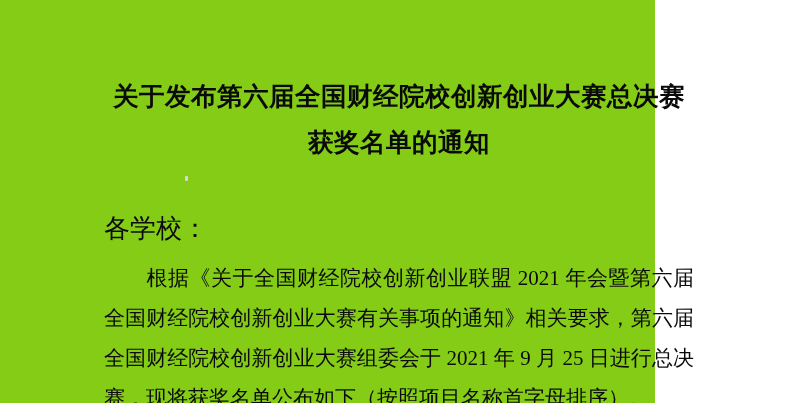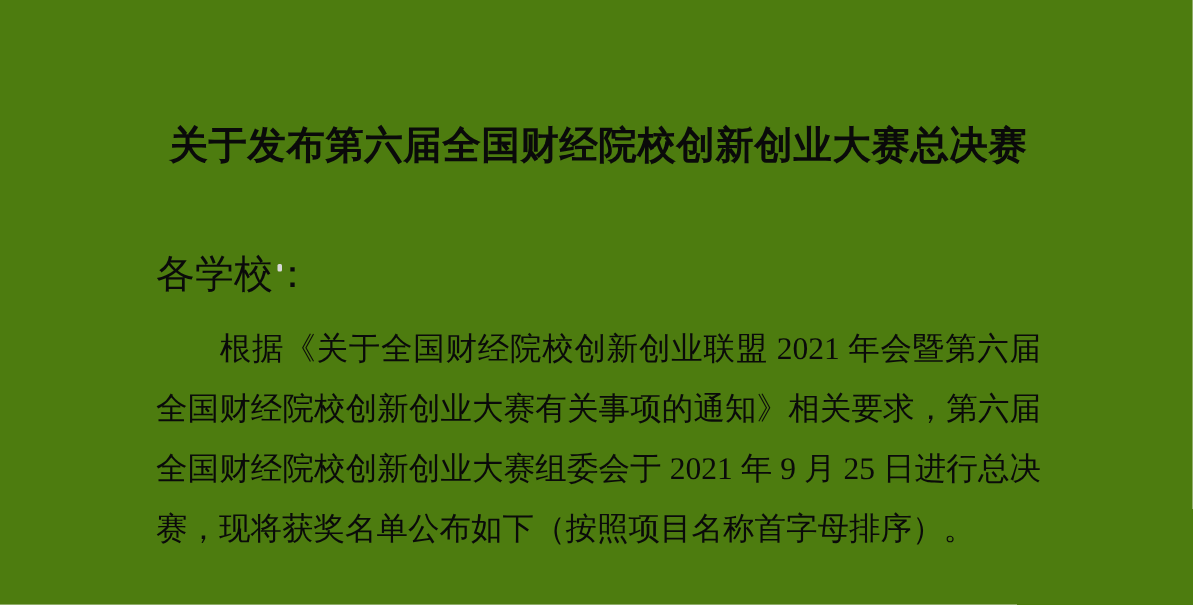--- a/index.html
+++ b/index.html
@@ -9,23 +9,23 @@
   }
   body {
     width: 795px;
     height: 403px;
     overflow: hidden;
     font-family: "Liberation Serif", "DejaVu Serif", serif;
     color: #000000;
   }
   .page {
     position: relative;
-    width: 795px;
+    width: 655px;
     height: 403px;
-    background: #4d7c0f;
+    background: #84cc16;
     box-sizing: border-box;
   }
   .doc-body {
     position: absolute;
     left: 104px;
     top: 0;
     width: 590px;
   }
   .doc-title {
     margin-top: 74px;
@@ -73,20 +73,21 @@
 <body>
 
 <div class="page">
 
   <div class="faint-mark"></div>
 
   <div class="doc-body">
 
     <div class="doc-title">
       <span class="title-line">关于发布第六届全国财经院校创新创业大赛总决赛</span>
+      <span class="title-line">获奖名单的通知</span>
     </div>
 
     <div class="salutation">各学校：</div>
 
     <div class="para"><span class="indent"></span><span>根据《关于全国财经院校创新创业联盟 2021 年会暨第六届全国财经院校创新创业大赛有关事项的通知》相关要求，第六届全国财经院校创新创业大赛组委会于 2021 年 9 月 25 日进行总决赛，现将获奖名单公布如下（按照项目名称首字母排序）。</span></div>
 
   </div>
 </div>
 
 </body></html>

